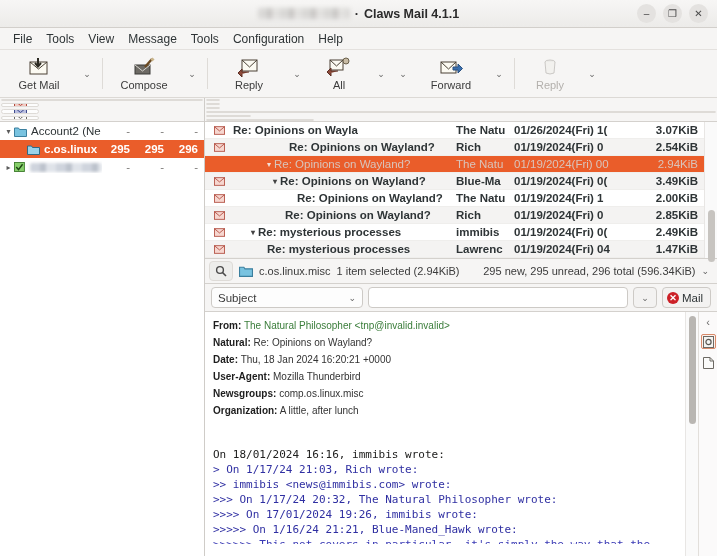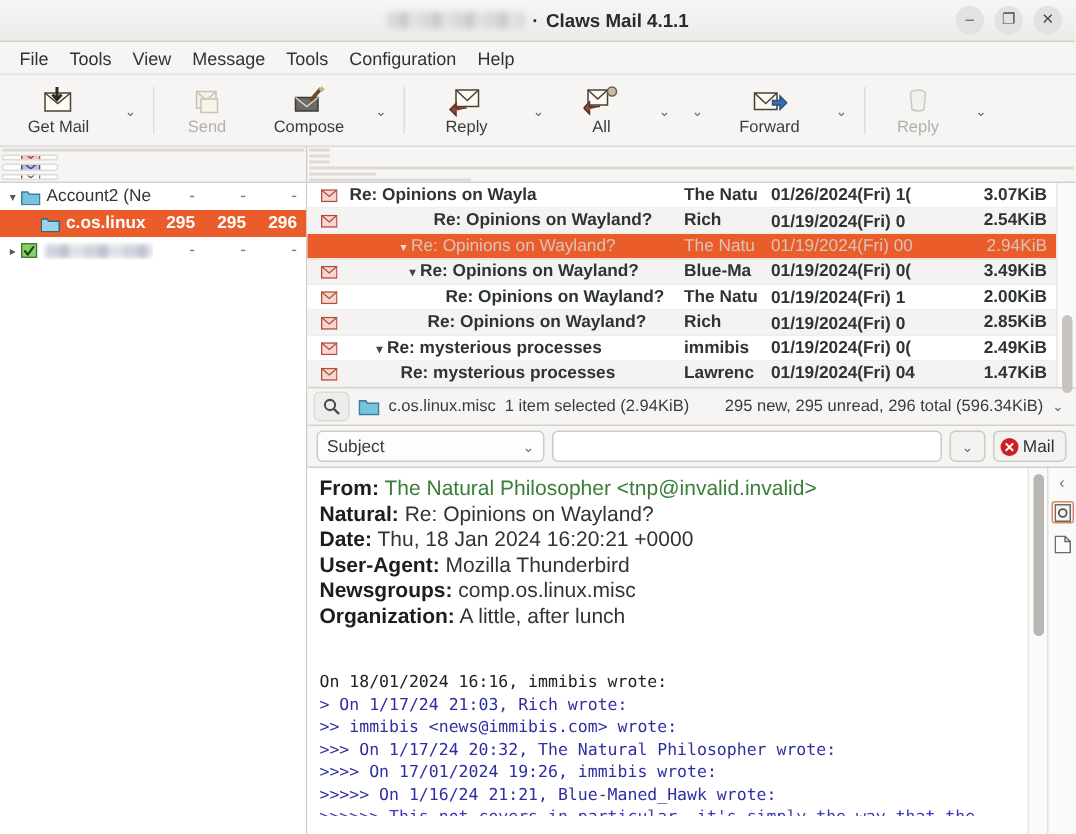--- a/index.html
+++ b/index.html
@@ -213,21 +213,21 @@
     background: #cc2027; color:#fff; font-size: 9px; line-height:12px;
     text-align:center; font-weight:bold;
   }
 
   
   .msgview-wrap { flex: 1; display: flex; min-height: 0; background: #fff; }
   .msgview {
     flex: 1; min-width: 0; background: #fff;
     padding: 5px 8px 0 8px; overflow: hidden;
   }
-  .hdr-line { font-size: 14px; line-height: 17px; white-space: nowrap; }
+  .hdr-line { font-size: 10px; line-height: 17px; white-space: nowrap; }
   .hdr-line b { color: #1d1d1d; }
   .hdr-from { color: #3a7d3a; }
   .hdr-val { color: #333; }
   .bodytext {
     font-family: "DejaVu Sans Mono", monospace;
     font-size: 11px; line-height: 15px;
     color: #2f2fa2; white-space: pre; margin-top: 13px;
   }
   .bodytext .l0 { color: #20201f; }
   .bodytext .cut { display:block; height: 7px; overflow: hidden; color:#3b3bb5; }
@@ -281,28 +281,20 @@
       <rect x="3" y="5" width="17" height="12" fill="#fcfaf2" stroke="#4a4134"></rect>
       <path d="M3 5 L11.5 12 L20 5" fill="none" stroke="#4a4134"></path>
       <path d="M11 1 L11 9 M8 6 L11 9.5 L14 6" stroke="#2c2a22" stroke-width="2" fill="none"></path>
     </svg>
     <span class="tb-label">Get Mail</span>
   </div>
   <div class="tb-arrow">⌄</div>
 
   <div class="tb-sep"></div>
 
-  <div class="tb-btn narrow disabled">
-    <svg class="tb-ico" viewBox="0 0 24 22">
-      <rect x="5" y="4" width="13" height="11" fill="#f4ecd8" stroke="#8a7f60"></rect>
-      <path d="M5 4 L11.5 10 L18 4" fill="none" stroke="#8a7f60"></path>
-      <rect x="8" y="9" width="11" height="9" fill="#f9f3e2" stroke="#8a7f60"></rect>
-    </svg>
-    <span class="tb-label">Send</span>
-  </div>
 
   <div class="tb-btn">
     <svg class="tb-ico" viewBox="0 0 24 22">
       <rect x="3" y="8" width="15" height="9" fill="#6d6a64" stroke="#3b3a36"></rect>
       <path d="M3 8 L10.5 14 L18 8" fill="none" stroke="#d8d6d0"></path>
       <path d="M13 10 L20 2" stroke="#6b4a22" stroke-width="2.4"></path>
       <path d="M19.5 1.5 L21.5 3.5" stroke="#c9b48a" stroke-width="3"></path>
     </svg>
     <span class="tb-label">Compose</span>
   </div>

